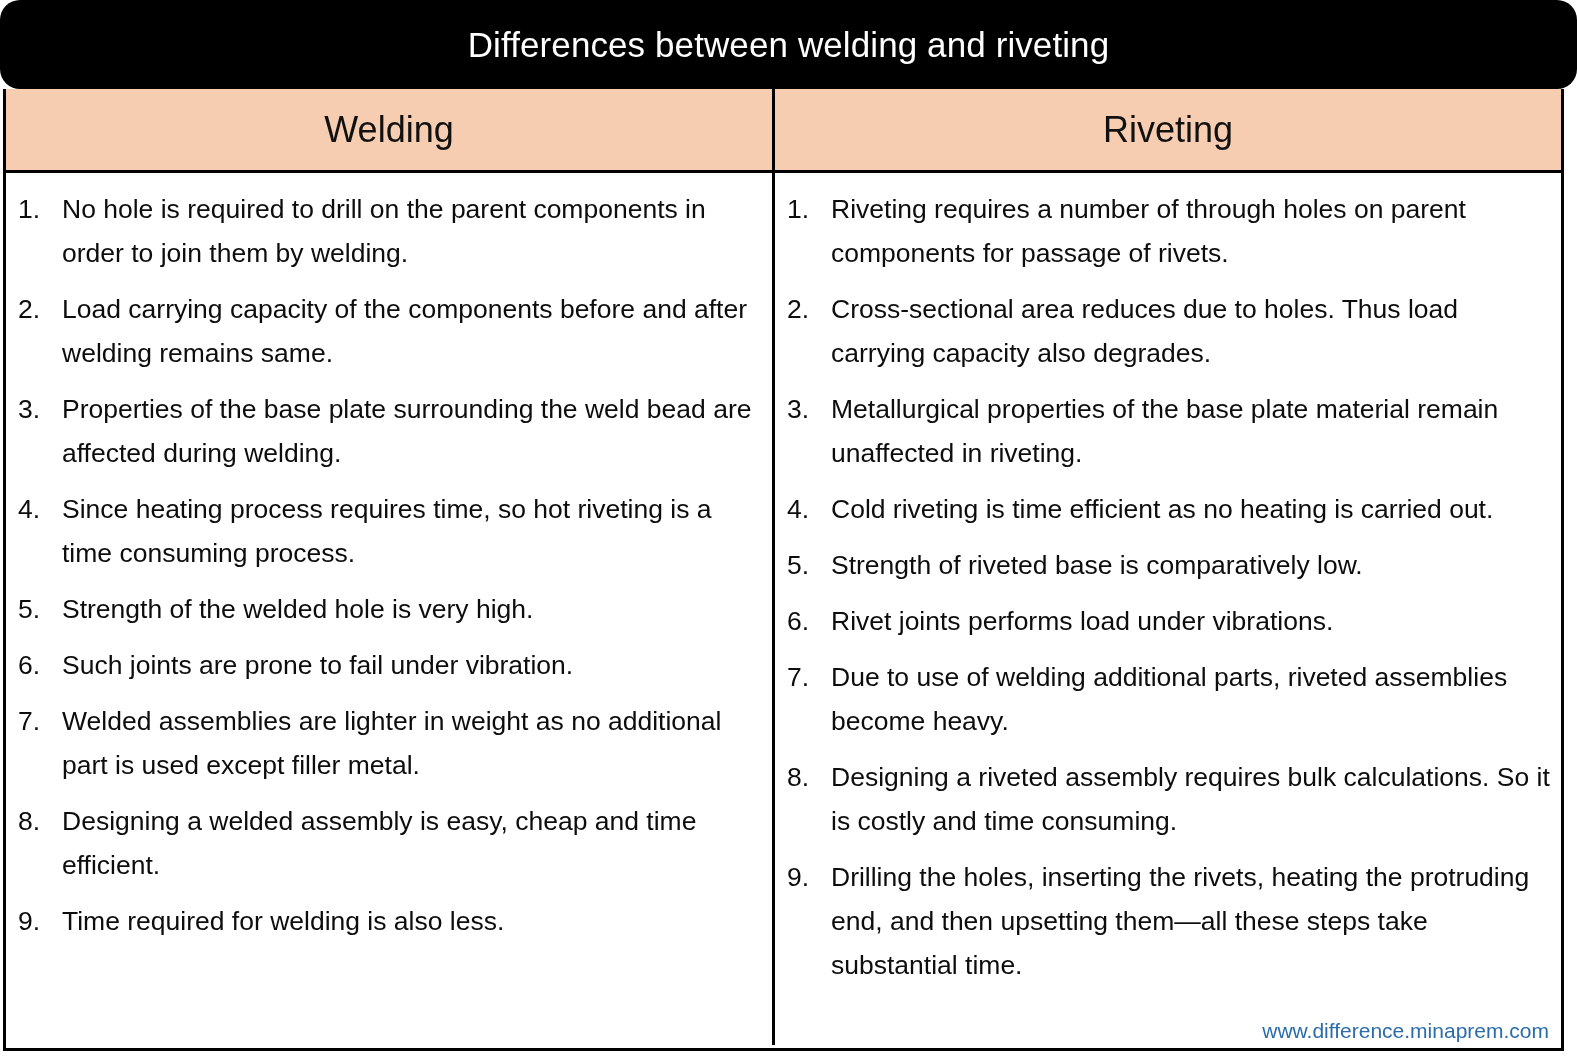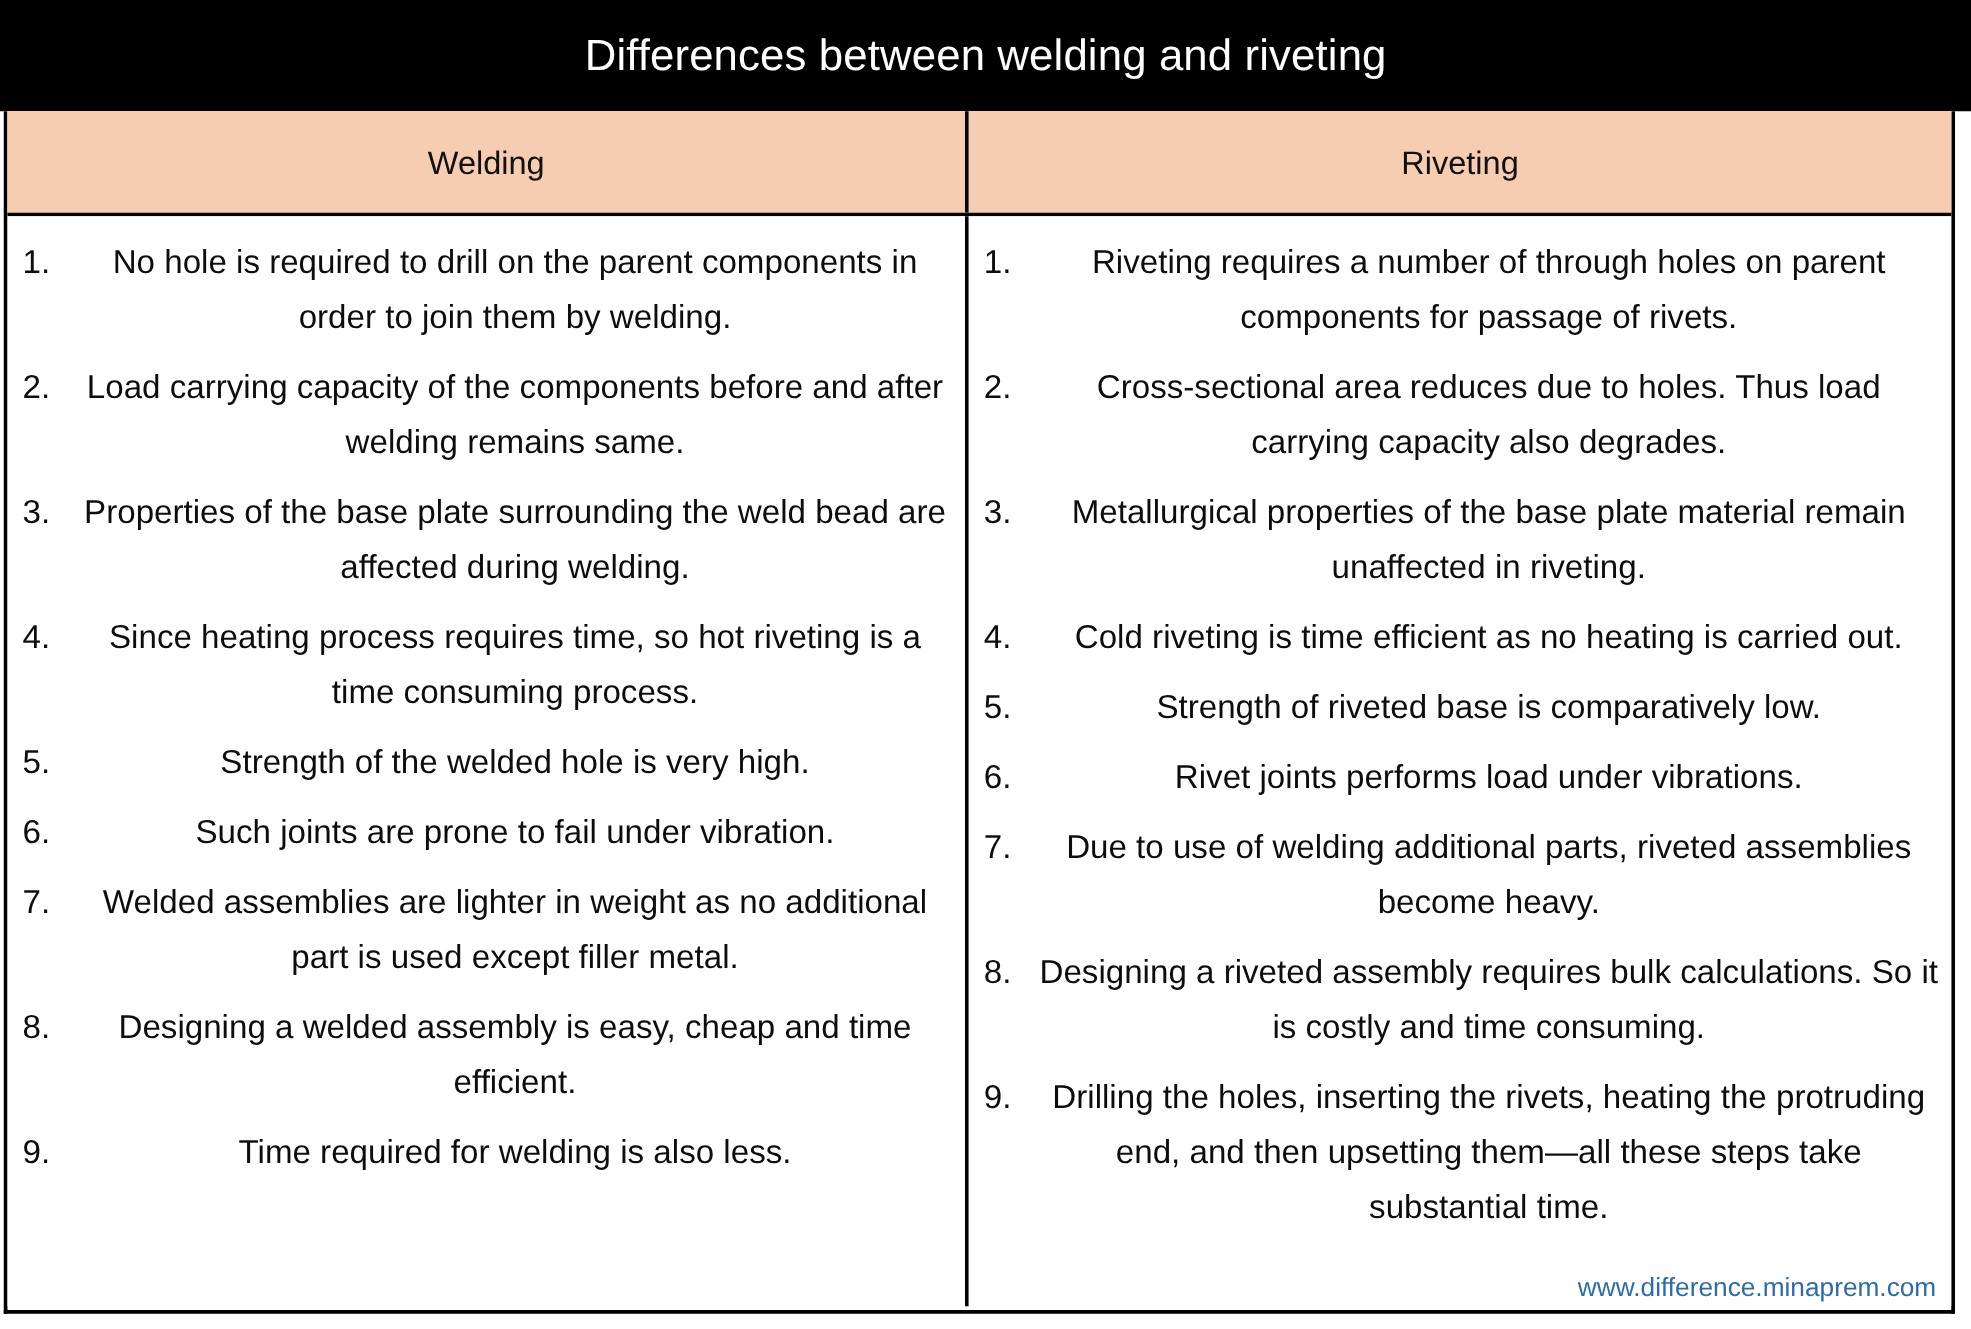--- a/index.html
+++ b/index.html
@@ -23,20 +23,21 @@
   .title-bar {
     position: absolute;
     left: 0;
     top: 0;
     width: 1577px;
     height: 89px;
     background: #000000;
     display: flex;
     align-items: center;
     justify-content: center;
+    border-radius: 20px;
   }
   .title-text {
     color: #ffffff;
     font-size: 35px;
     font-weight: 400;
     letter-spacing: 0.1px;
     line-height: 1;
     white-space: nowrap;
   }
 
@@ -60,21 +61,21 @@
   }
   .header-cell {
     display: flex;
     align-items: center;
     justify-content: center;
     background: #f6cdb0;
   }
   .header-cell.left  { width: 769px; border-right: 3px solid #000000; }
   .header-cell.right { flex: 1; }
   .header-label {
-    font-size: 26px;
+    font-size: 36px;
     color: #111111;
     font-weight: 400;
     line-height: 1;
   }
 
   .body-row {
     display: flex;
     height: 872px;
     align-items: stretch;
   }
@@ -106,21 +107,20 @@
     left: 2px;
     top: 0;
     width: 40px;
     text-align: left;
     font-size: 26.5px;
     line-height: 44px;
     color: #0d0d0d;
   }
   ol.diff-list > li .txt {
     display: block;
-    text-align: center;
   }
 
   
   .watermark {
     position: absolute;
     right: 12px;
     bottom: 4px;
     font-size: 21px;
     color: #2b6cab;
     line-height: 1;

